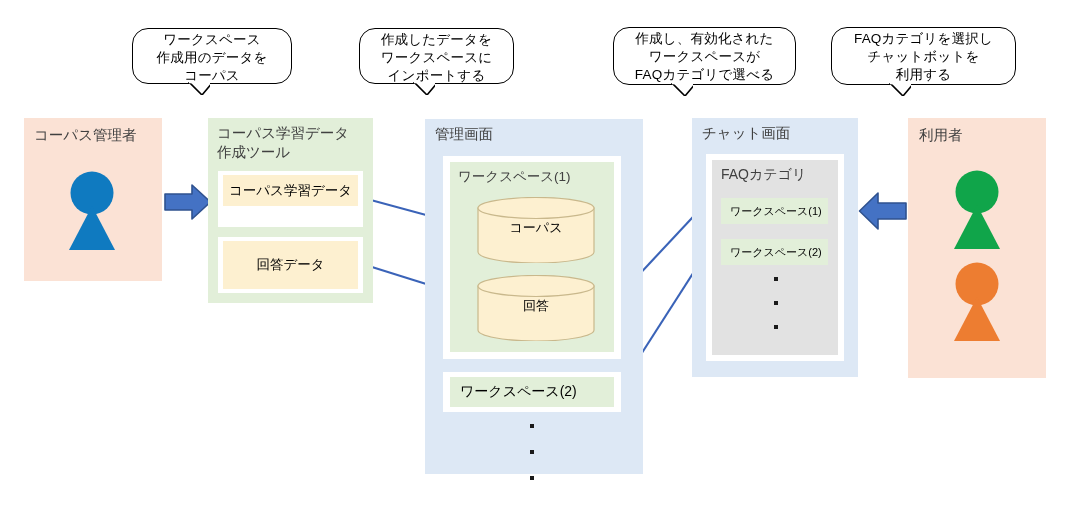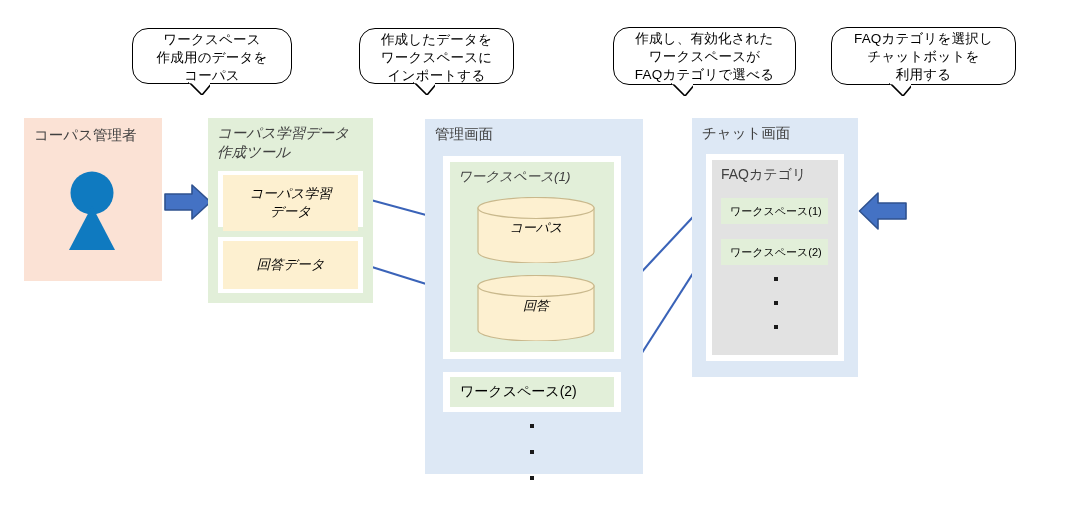--- a/index.html
+++ b/index.html
@@ -50,21 +50,21 @@
   .panel {
     box-sizing: border-box;
   }
   .panel-title {
     font-size: 14.5px;
     line-height: 1.28;
     color: #404040;
     white-space: nowrap;
   }
   .panel-pink  { background: #fbe2d5; }
-  .panel-green { background: #e2efd9; font-style: italic; }
+  .panel-green { background: #e2efd9; }
   .panel-blue  { background: #dde8f5; }
   .panel-grey  { background: #e2e2e2; }
   .panel-white { background: #ffffff; }
 
   
   .databox {
     box-sizing: border-box;
     background: #fdf0d0;
     border: 1px solid #fdf0d0;
     display: flex;
@@ -208,21 +208,21 @@
     </svg>
   </div>
 
   <div class="abs panel panel-green" style="left:208px; top:118px; width:165px; height:185px;">
     <div class="panel-title abs" style="left:9px; top:6px;">
       <span style="display:block;">コーパス学習データ</span>
       <span style="display:block;">作成ツール</span>
     </div>
 
     <div class="abs panel-white" style="left:10px; top:53px; width:145px; height:56px;">
-      <div class="databox" style="position:absolute; left:5px; top:4px; width:135px; height:56px; flex-direction:column;">
+      <div class="databox" style="position:absolute; left:5px; top:4px; width:135px; height:31px; flex-direction:row;">
         <span>コーパス学習</span>
         <span>データ</span>
       </div>
     </div>
 
     <div class="abs panel-white" style="left:10px; top:119px; width:145px; height:56px;">
       <div class="databox" style="position:absolute; left:5px; top:4px; width:135px; height:48px;">
         <span>回答データ</span>
       </div>
     </div>
@@ -289,14 +289,31 @@
       </div>
     </div>
   </div>
 
   <div class="abs" style="left:858px; top:191px;">
     <svg width="50" height="40" viewBox="0 0 50 40">
       <path d="M48,12 L20,12 L20,2 L1.5,20 L20,38 L20,28 L48,28 Z" fill="#4472c4" stroke="#2f528f" stroke-width="1.6" stroke-linejoin="round"></path>
     </svg>
   </div>
 
+  <div class="abs panel panel-pink" style="left:908px; top:118px; width:138px; height:260px;">
+    <div class="panel-title abs" style="left:11px; top:8px;">利用者</div>
+
+    <div class="person abs" style="left:41px; top:52px;">
+      <svg width="56" height="80" viewBox="0 0 56 80">
+        <circle cx="28" cy="22" r="21.5" fill="#10a54a"></circle>
+        <path d="M28,35 L51,79 L5,79 Z" fill="#10a54a"></path>
+      </svg>
+    </div>
+
+    <div class="person abs" style="left:41px; top:144px;">
+      <svg width="56" height="80" viewBox="0 0 56 80">
+        <circle cx="28" cy="22" r="21.5" fill="#ed7d31"></circle>
+        <path d="M28,35 L51,79 L5,79 Z" fill="#ed7d31"></path>
+      </svg>
+    </div>
+  </div>
 
 </div>
 
 </body></html>

